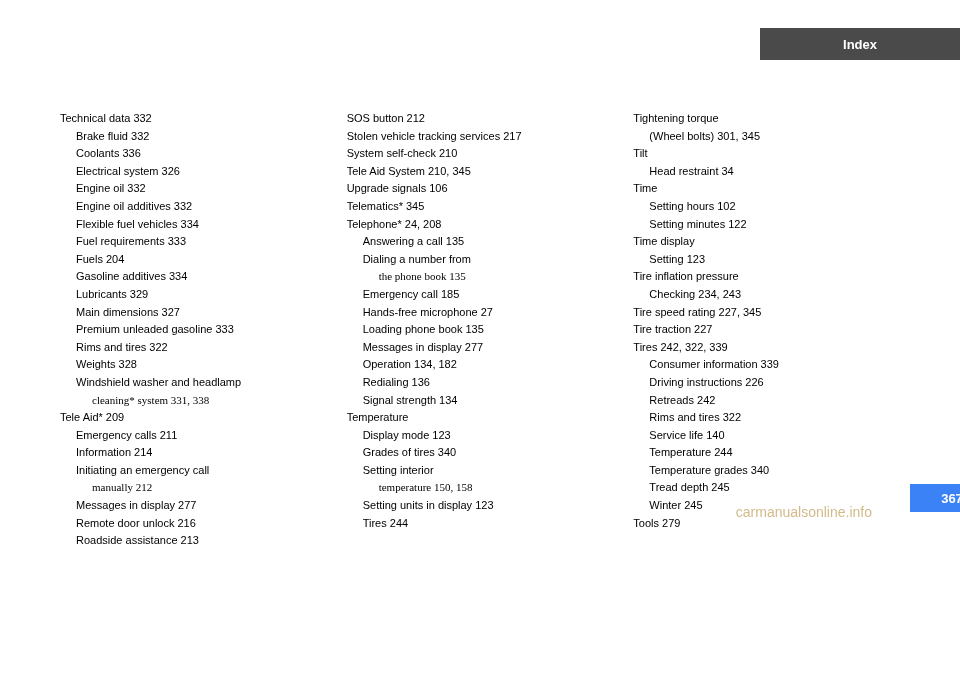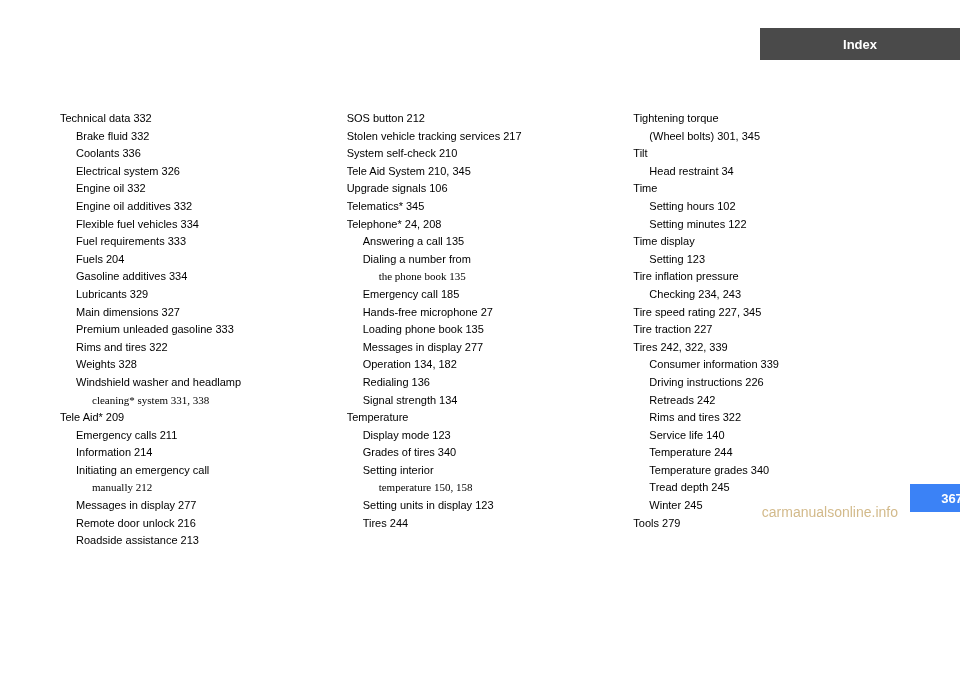--- a/index.html
+++ b/index.html
@@ -98,21 +98,21 @@
 
     .entry-sub2 {
       display: block;
       padding-left: 32px;
       font-family: Liberation Serif, serif;
     }
 
     .watermark {
       position: absolute;
       bottom: 20px;
-      right: 62px;
+      right: 88px;
       font-size: 14px;
       color: #c8a96e;
       opacity: 0.8;
     }
   </style>
 </head>
 <body>
 
 <div class="page-container">
 

